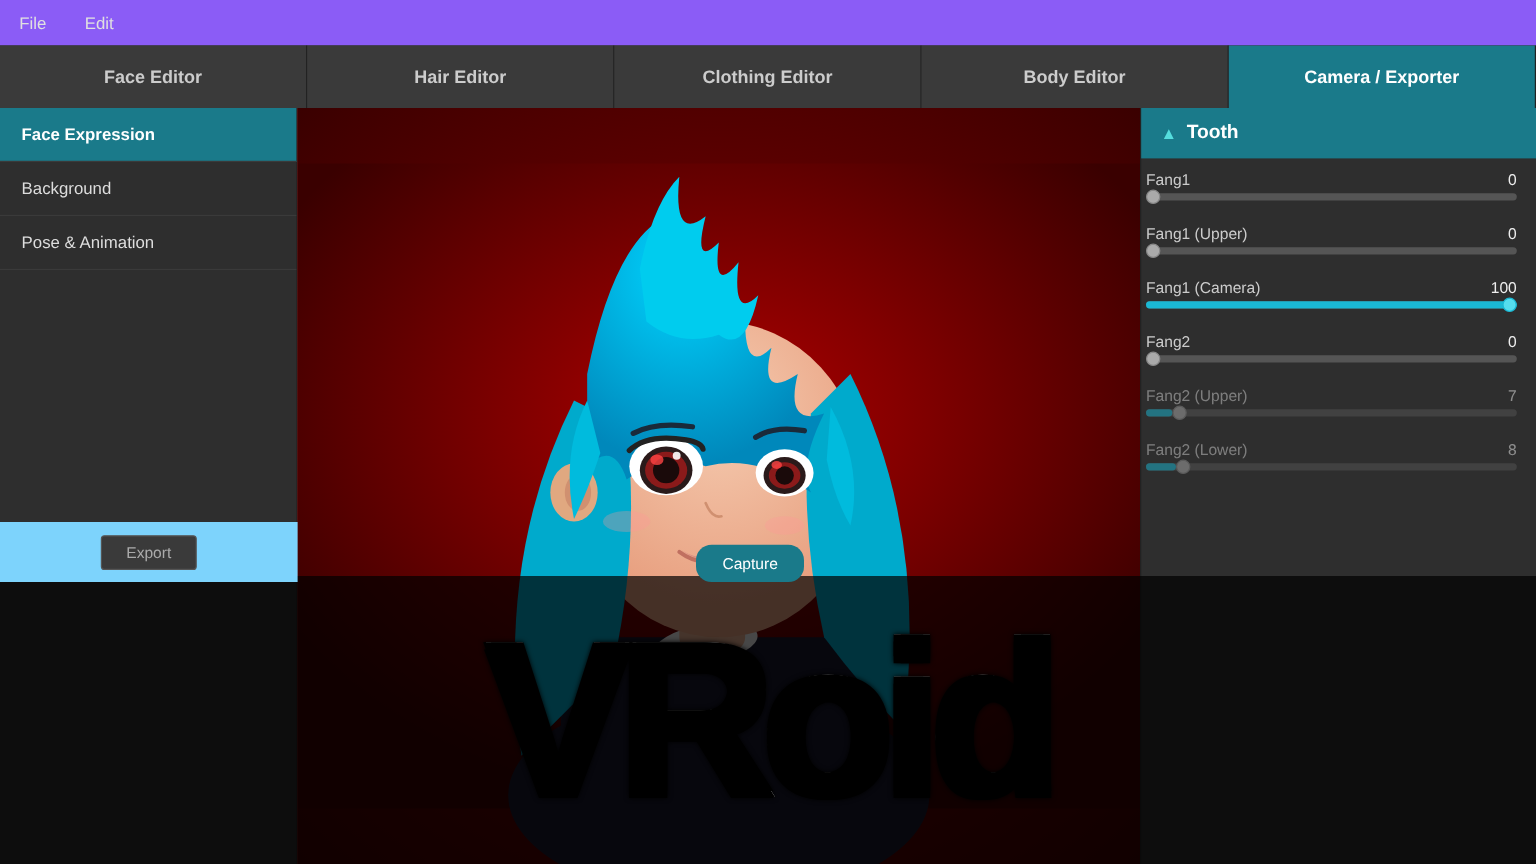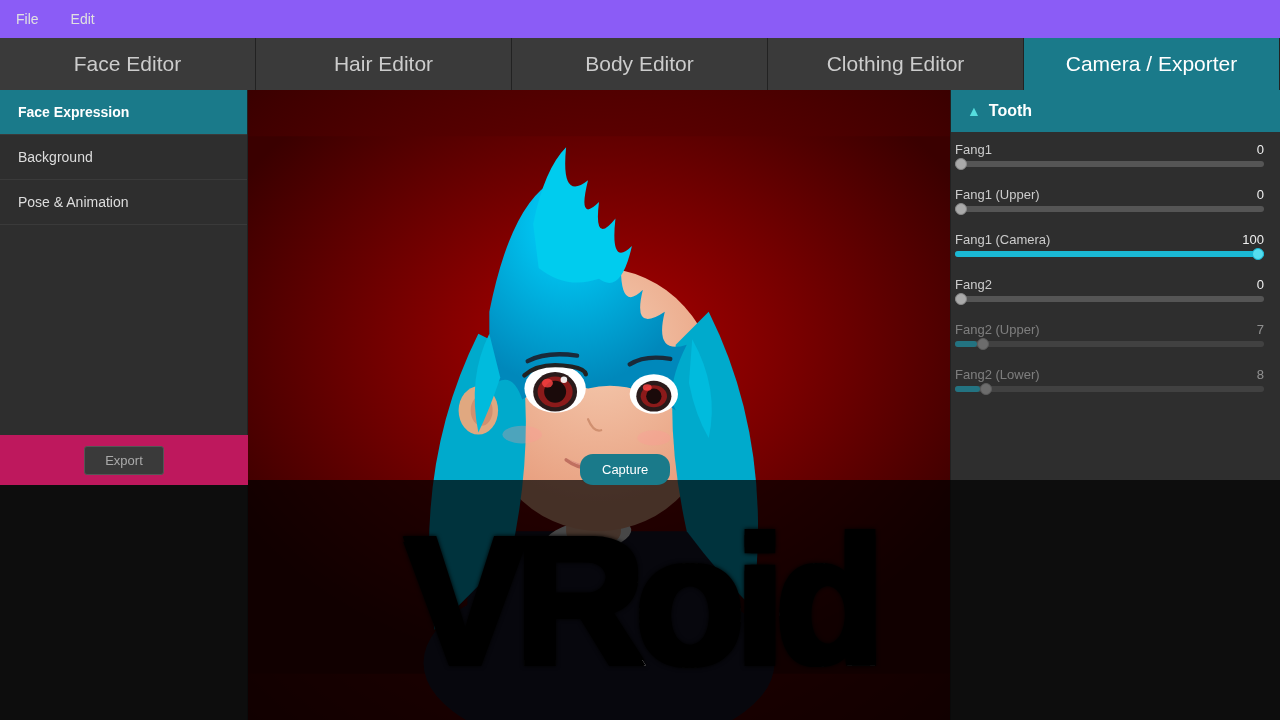--- a/index.html
+++ b/index.html
@@ -32,22 +32,22 @@
     #tabbar {
       height: 52px;
       display: flex;
       background: #2b2b2b;
     }
     .tab {
       flex: 1;
       display: flex;
       align-items: center;
       justify-content: center;
-      font-size: 21px;
-      font-weight: normal;
+      font-size: 15px;
+      font-weight: bold;
       cursor: pointer;
       background: #3a3a3a;
       border-right: 1px solid #222;
       color: #ccc;
     }
     .tab.active {
       background: #1a7a8a;
       color: #fff;
     }
 
@@ -197,21 +197,21 @@
       filter: drop-shadow(0 0 2px #000);
     }
 
     
     #bottom-buttons {
       position: absolute;
       bottom: 235px;
       left: 0;
       width: 248px;
       height: 50px;
-      background: #be185d;
+      background: #7dd3fc;
       display: flex;
       align-items: center;
       justify-content: center;
       z-index: 6;
     }
     .btn-export {
       background: #3a3a3a;
       color: #aaa;
       border: 1px solid #555;
       padding: 6px 20px;
@@ -245,22 +245,22 @@
 <body>
 
 <div id="menubar">
   <span class="menu-item">File</span>
   <span class="menu-item">Edit</span>
 </div>
 
 <div id="tabbar">
   <div class="tab">Face Editor</div>
   <div class="tab">Hair Editor</div>
+  <div class="tab">Clothing Editor</div>
   <div class="tab">Body Editor</div>
-  <div class="tab">Clothing Editor</div>
   <div class="tab active">Camera / Exporter</div>
 </div>
 
 <div id="main">
 
   <div id="sidebar">
     <div class="sidebar-item active">Face Expression</div>
     <div class="sidebar-item">Background</div>
     <div class="sidebar-item">Pose &amp; Animation</div>
   </div>

